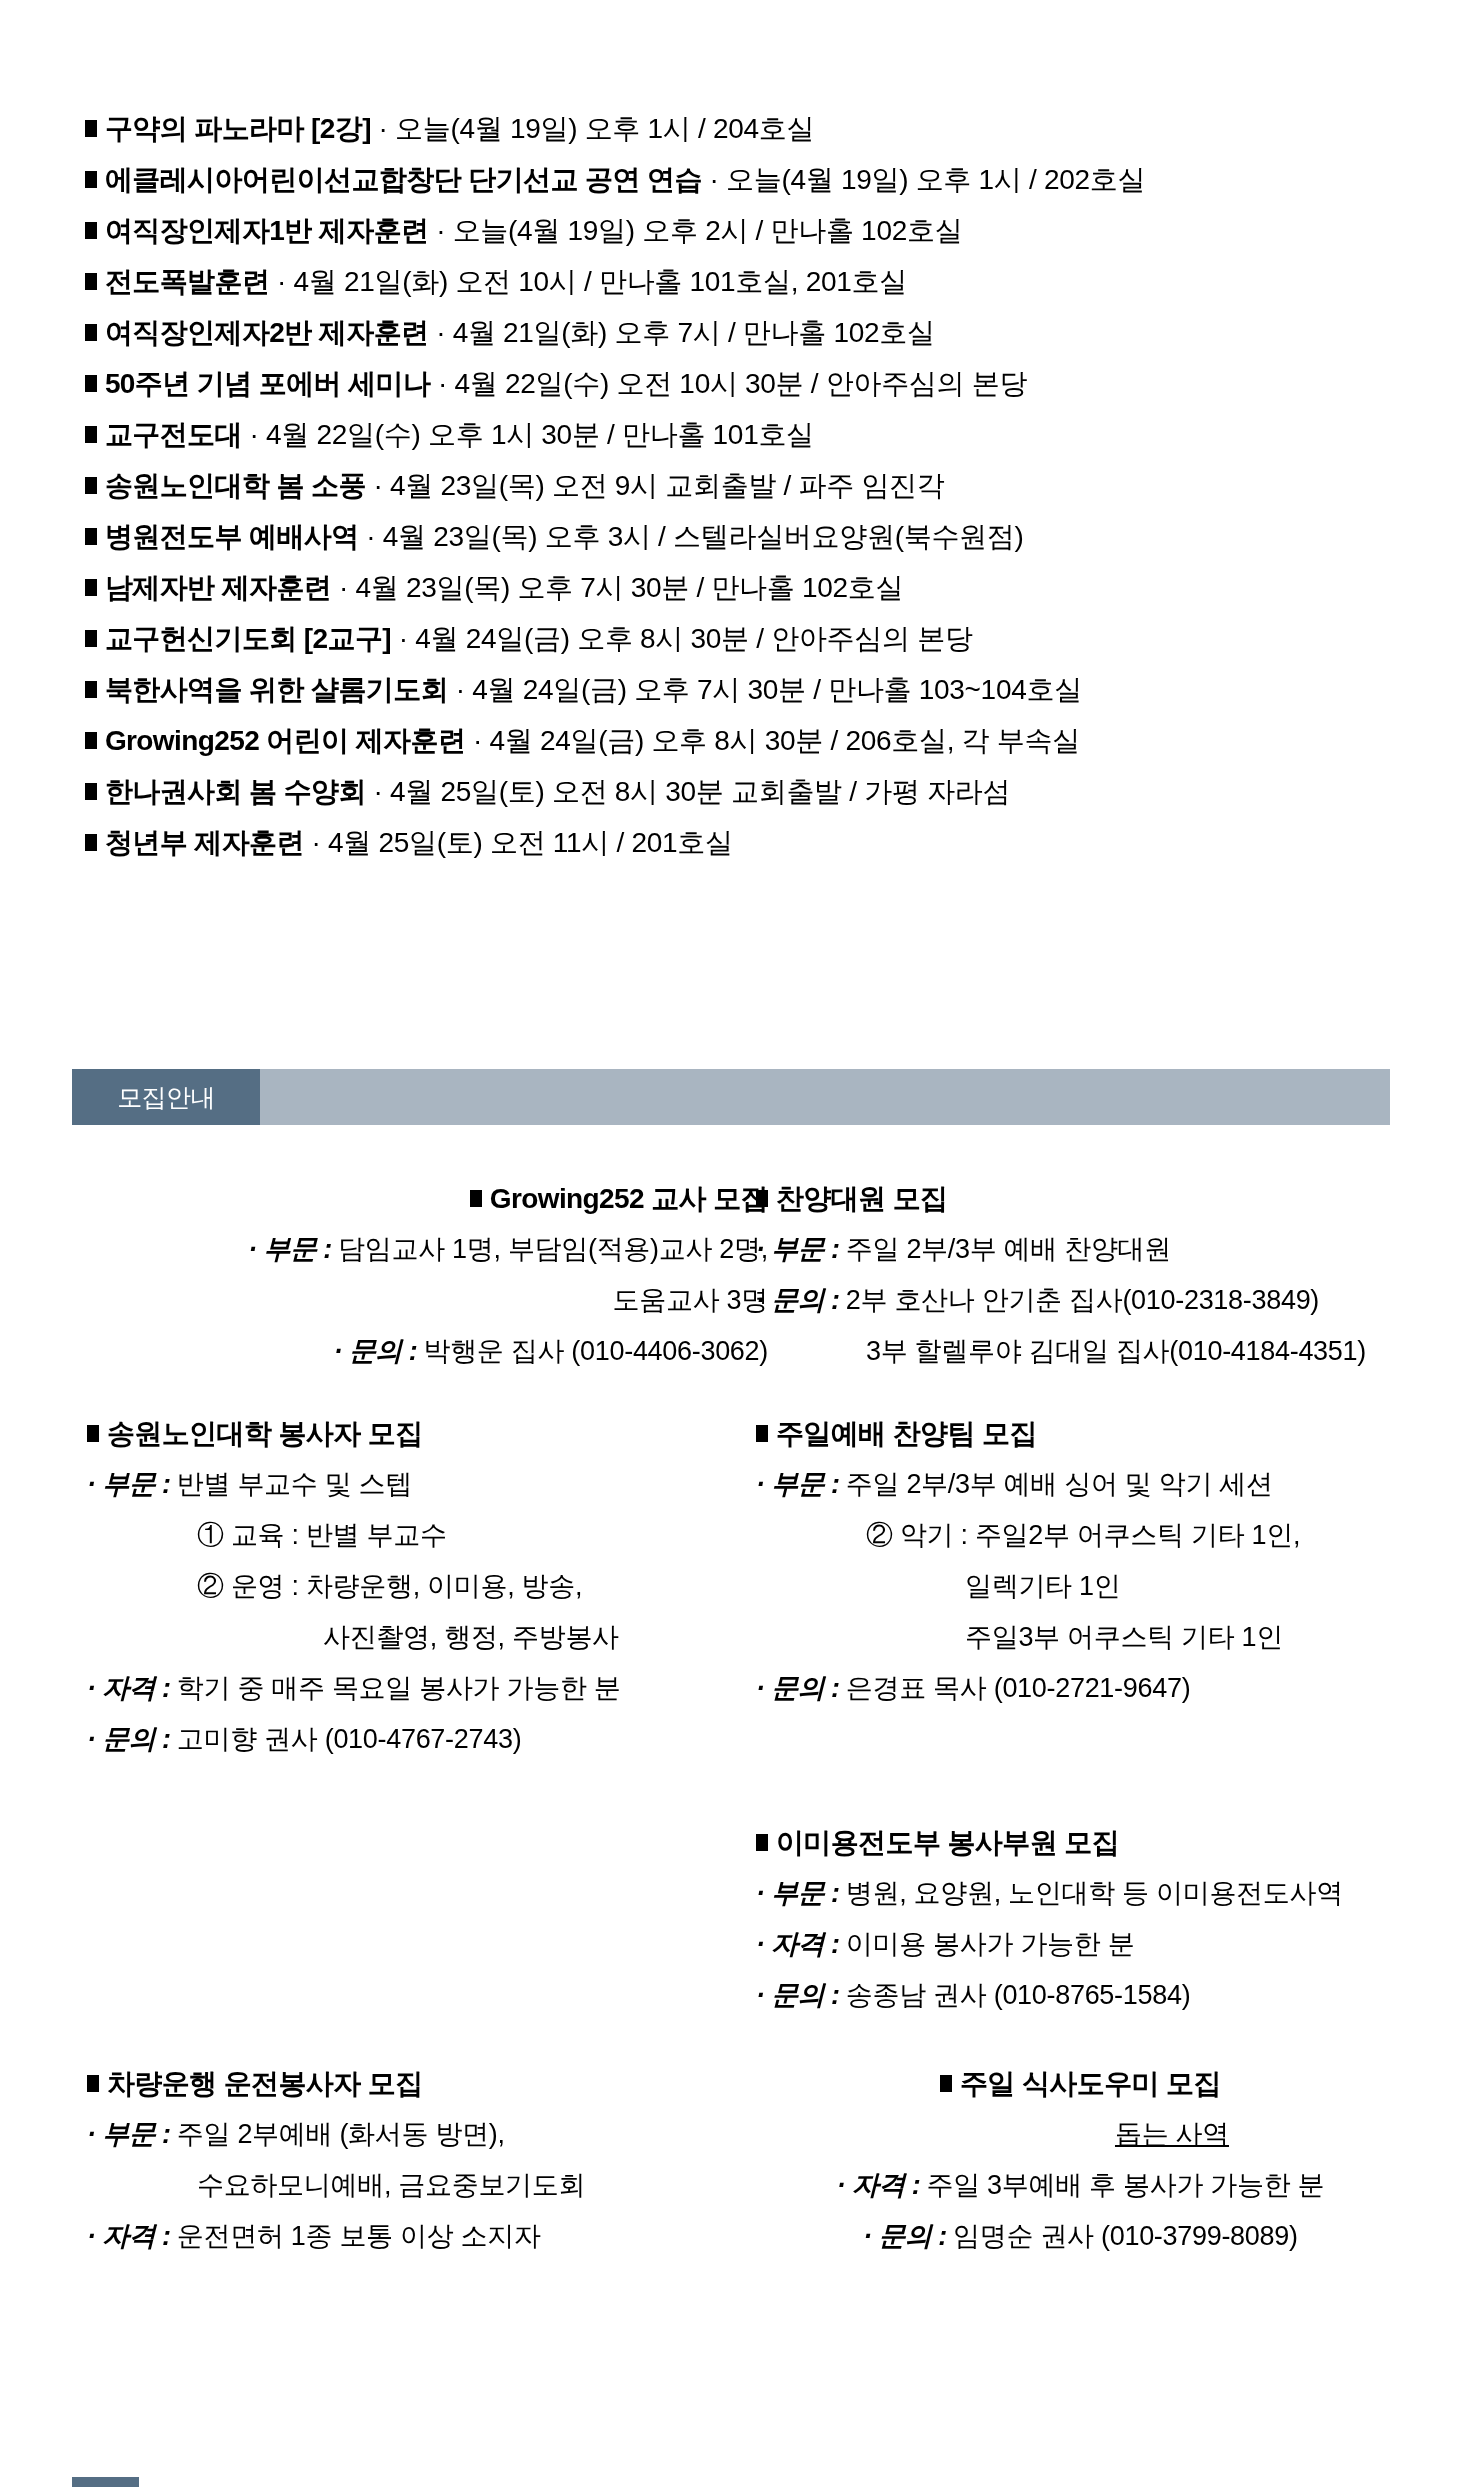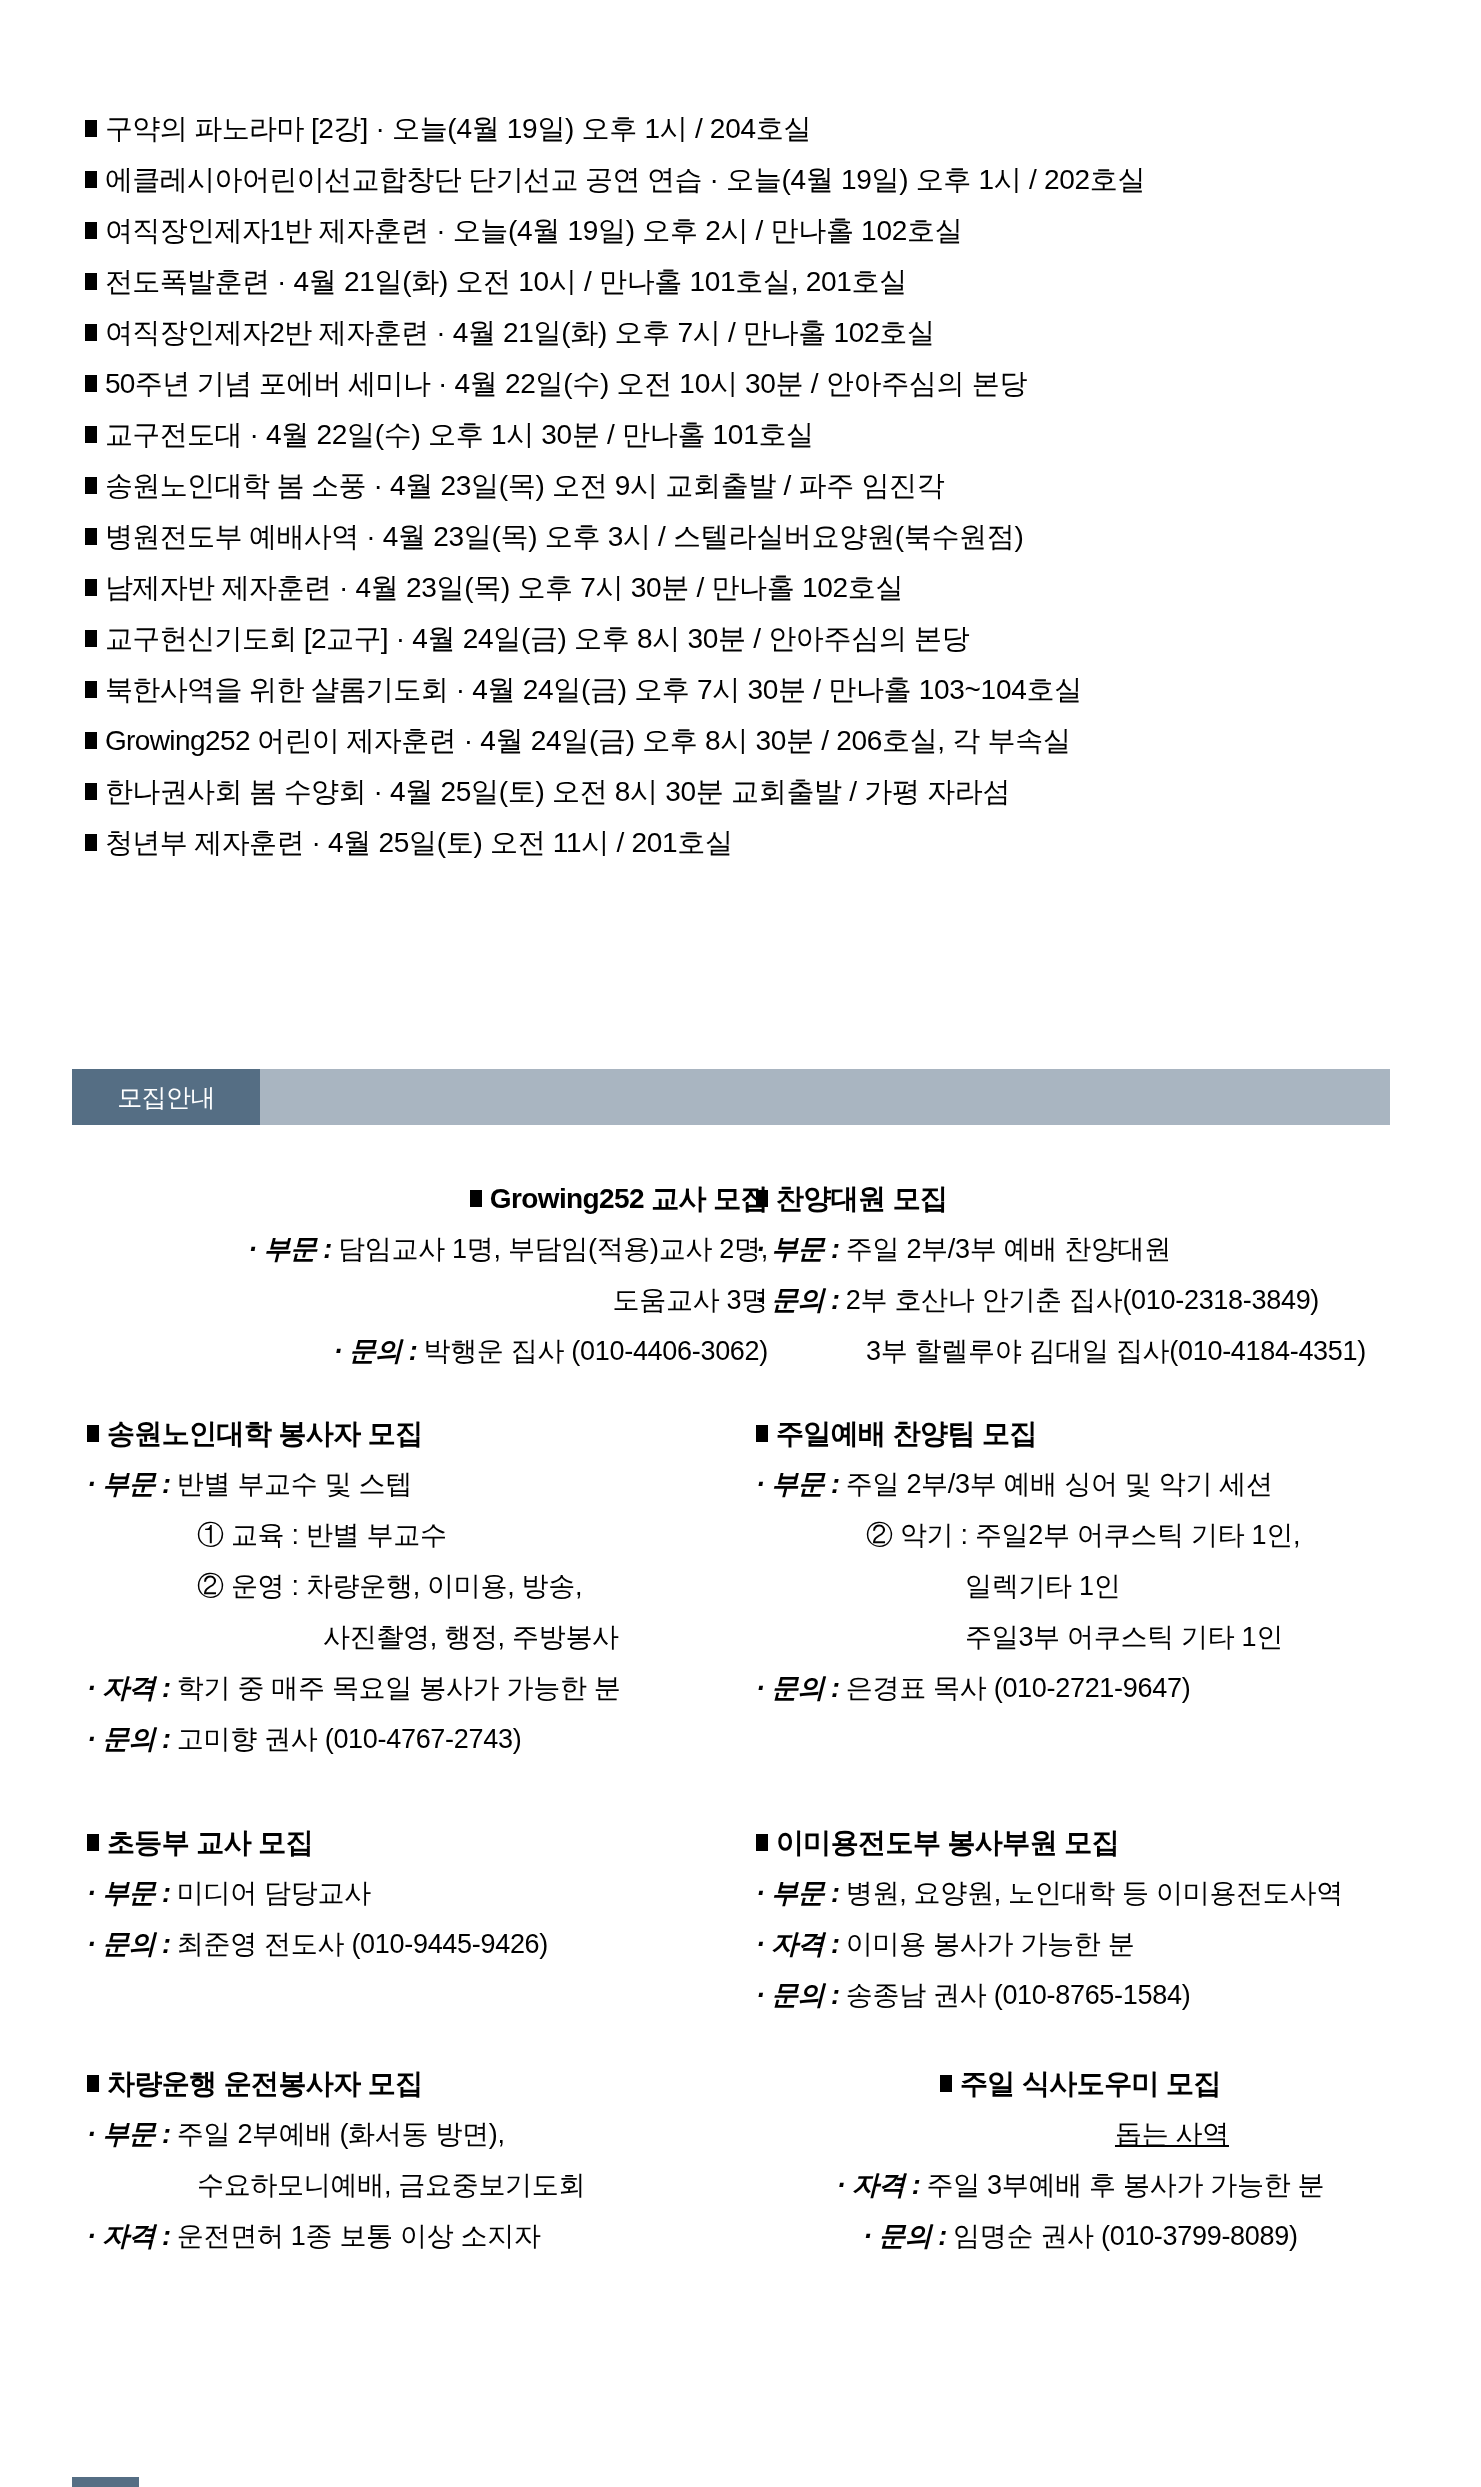--- a/index.html
+++ b/index.html
@@ -3,21 +3,21 @@
 <meta charset="utf-8">
 <style>
   html,body{margin:0;padding:0;background:#ffffff;}
   body{width:1481px;height:2487px;position:relative;overflow:hidden;
        font-family:"Liberation Sans",sans-serif;color:#000;}
   .page{position:absolute;inset:0;background:#fff;}
 
   
   .events{position:absolute;left:85px;top:103px;width:1316px;}
   .ev{height:51px;line-height:51px;white-space:nowrap;font-size:28px;letter-spacing:-0.3px;}
-  .ev b{font-weight:400;letter-spacing:-0.6px;}
+  .ev b{font-weight:700;letter-spacing:-0.6px;}
   .ev .det{margin-left:7.7px;font-weight:400;}
 
   .sq{display:inline-block;width:12.2px;height:17.3px;background:#000;
       margin-right:7.7px;vertical-align:middle;margin-top:-3.9px;}
 
   
   .band{position:absolute;left:72px;top:1069px;width:1318px;height:56px;display:flex;}
   .band-dark{width:188px;height:100%;background:#556e84;display:flex;
              align-items:center;justify-content:center;}
   .band-dark span{color:#fff;font-size:25px;font-weight:400;letter-spacing:-0.6px;}
@@ -82,25 +82,20 @@
   <div class="block b-l2">
     <div class="bk-title"><span class="sq"></span><b>송원노인대학 봉사자 모집</b></div>
     <div class="bk-line"><b class="lbl">· 부문 :</b><span>반별 부교수 및 스텝</span></div>
     <div class="bk-line ind-a"><span>① 교육 : 반별 부교수</span></div>
     <div class="bk-line ind-a"><span>② 운영 : 차량운행, 이미용, 방송,</span></div>
     <div class="bk-line ind-d"><span>사진촬영, 행정, 주방봉사</span></div>
     <div class="bk-line"><b class="lbl">· 자격 :</b><span>학기 중 매주 목요일 봉사가 가능한 분</span></div>
     <div class="bk-line"><b class="lbl">· 문의 :</b><span>고미향 권사 (010-4767-2743)</span></div>
   </div>
 
-  <div class="block b-l3">
-    <div class="bk-title"><span class="sq"></span><b>초등부 교사 모집</b></div>
-    <div class="bk-line"><b class="lbl">· 부문 :</b><span>미디어 담당교사</span></div>
-    <div class="bk-line"><b class="lbl">· 문의 :</b><span>최준영 전도사 (010-9445-9426)</span></div>
-  </div>
 
   <div class="block b-l4">
     <div class="bk-title"><span class="sq"></span><b>차량운행 운전봉사자 모집</b></div>
     <div class="bk-line"><b class="lbl">· 부문 :</b><span>주일 2부예배 (화서동 방면),</span></div>
     <div class="bk-line ind-a"><span>수요하모니예배, 금요중보기도회</span></div>
     <div class="bk-line"><b class="lbl">· 자격 :</b><span>운전면허 1종 보통 이상 소지자</span></div>
   </div>
 
   <div class="block b-r1">
     <div class="bk-title"><span class="sq"></span><b>찬양대원 모집</b></div>

